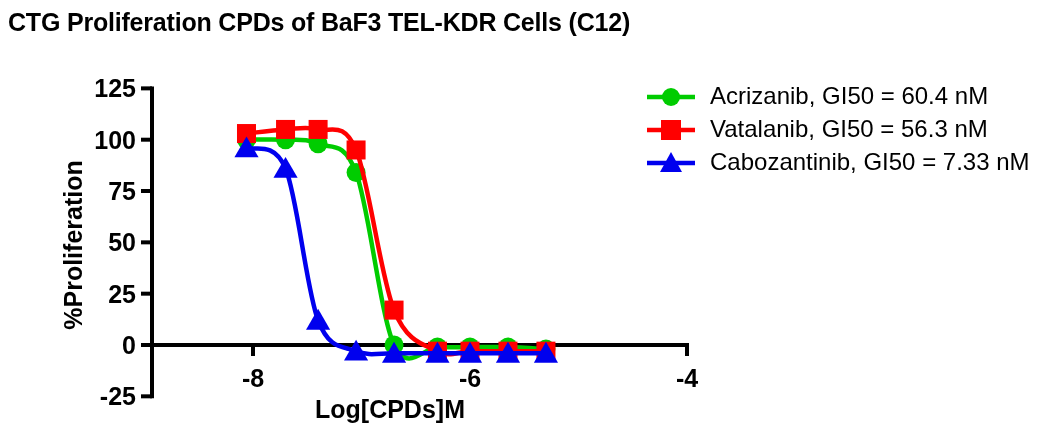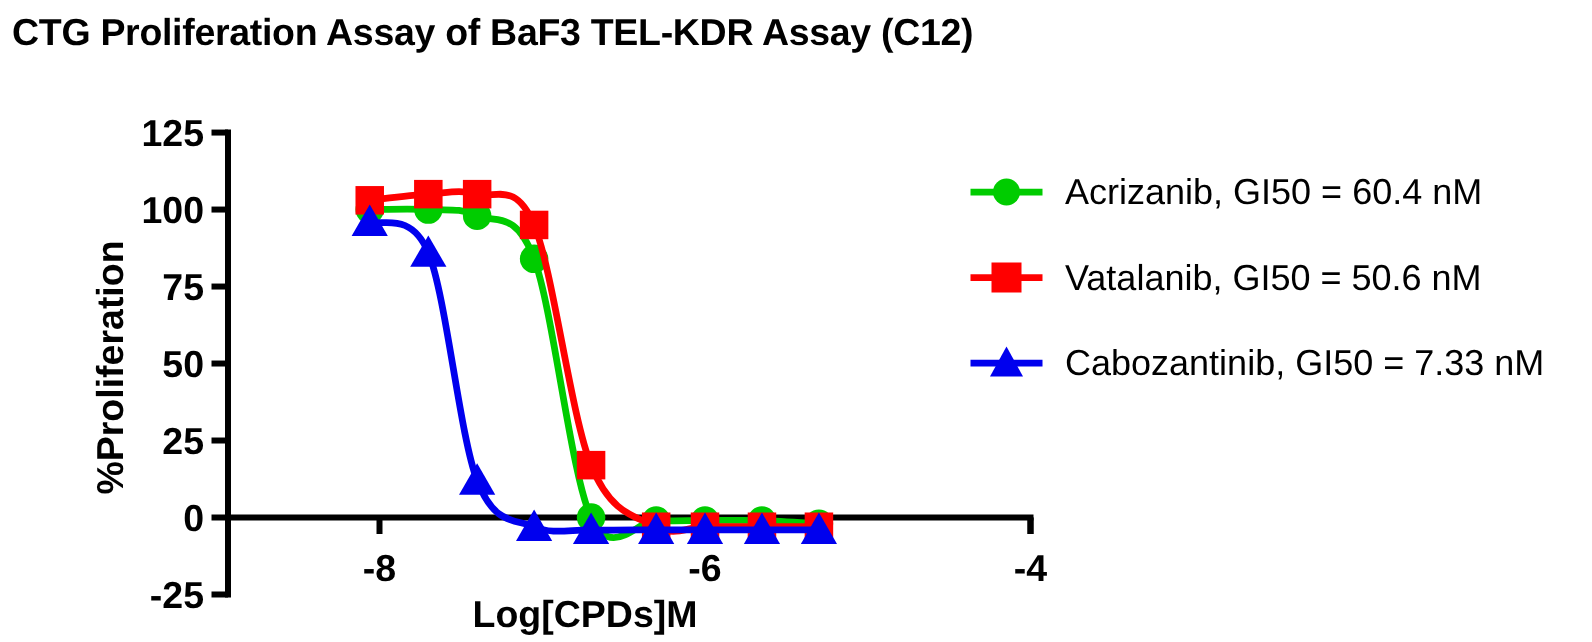--- a/index.html
+++ b/index.html
@@ -66,44 +66,43 @@
     stroke-linecap: round;
   }
   #legend {
     position: absolute;
     left: 645px;
     top: 84px;
     width: 410px;
   }
   .legend-row {
     display: flex;
-    align-items: flex-end;
+    align-items: flex-start;
     height: 33px;
     white-space: nowrap;
-    margin-top: 24px;
   }
   .legend-key {
     width: 52px;
     height: 26px;
     flex: 0 0 52px;
     margin-right: 13px;
   }
   .legend-label {
     font-size: 24px;
     font-weight: normal;
     color: #000000;
     line-height: 1;
   }
 </style>
 </head>
 <body>
 
 <div id="figure">
 
-  <div id="chart-title">CTG Proliferation Assay of BaF3 TEL-KDR Assay (C12)</div>
+  <div id="chart-title">CTG Proliferation CPDs of BaF3 TEL-KDR Cells (C12)</div>
 
   <svg id="plot-svg" width="1061" height="428">
     <g id="axes-group">
         <path d="M 152 88.375 L 152 396.325" class="axis-line"></path>
         <path d="M 152 345 L 687 345" class="axis-line"></path>
         <line x1="141" y1="396.325" x2="152" y2="396.325" class="tick-line"></line>
         <text x="136" y="405.325" text-anchor="end" class="tick-label">-25</text>
         <line x1="141" y1="345" x2="152" y2="345" class="tick-line"></line>
         <text x="136" y="354" text-anchor="end" class="tick-label">0</text>
         <line x1="141" y1="293.675" x2="152" y2="293.675" class="tick-line"></line>
@@ -174,21 +173,21 @@
         <line x1="2" y1="13" x2="50" y2="13" stroke="#00CC00" stroke-width="4.5"></line>
         <circle cx="26" cy="13" r="9" fill="#00CC00"></circle>
       </svg>
       <span class="legend-label">Acrizanib, GI50 = 60.4 nM</span>
     </div>
     <div class="legend-row">
       <svg class="legend-key" viewBox="0 0 52 26">
         <line x1="2" y1="13" x2="50" y2="13" stroke="#FF0000" stroke-width="4.5"></line>
         <rect x="16" y="3" width="20" height="20" fill="#FF0000"></rect>
       </svg>
-      <span class="legend-label">Vatalanib, GI50 = 50.6 nM</span>
+      <span class="legend-label">Vatalanib, GI50 = 56.3 nM</span>
     </div>
     <div class="legend-row">
       <svg class="legend-key" viewBox="0 0 52 26">
         <line x1="2" y1="13" x2="50" y2="13" stroke="#0000EE" stroke-width="4.5"></line>
         <polygon points="26,2 37,22 15,22" fill="#0000EE"></polygon>
       </svg>
       <span class="legend-label">Cabozantinib, GI50 = 7.33 nM</span>
     </div>
   </div>
 

